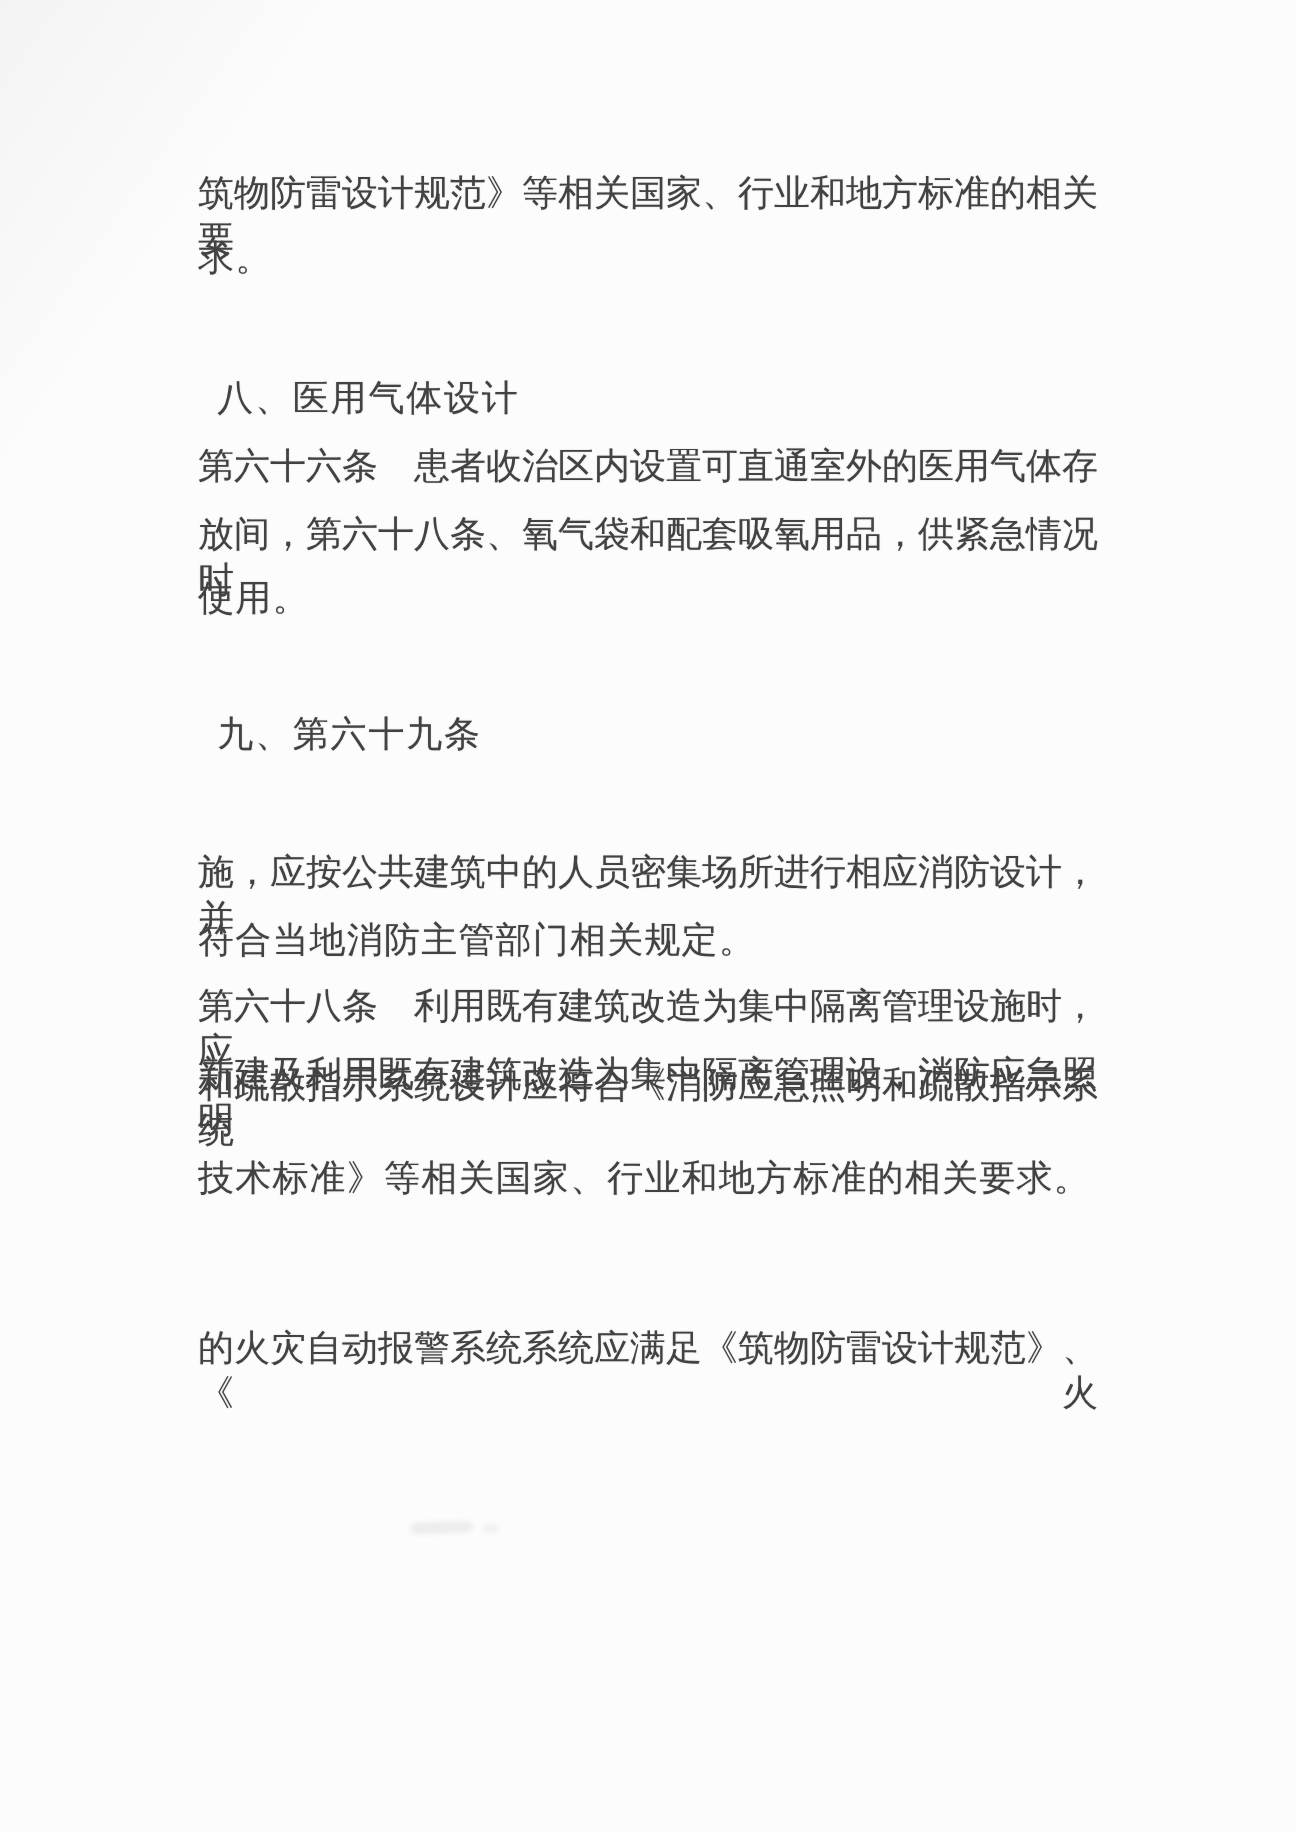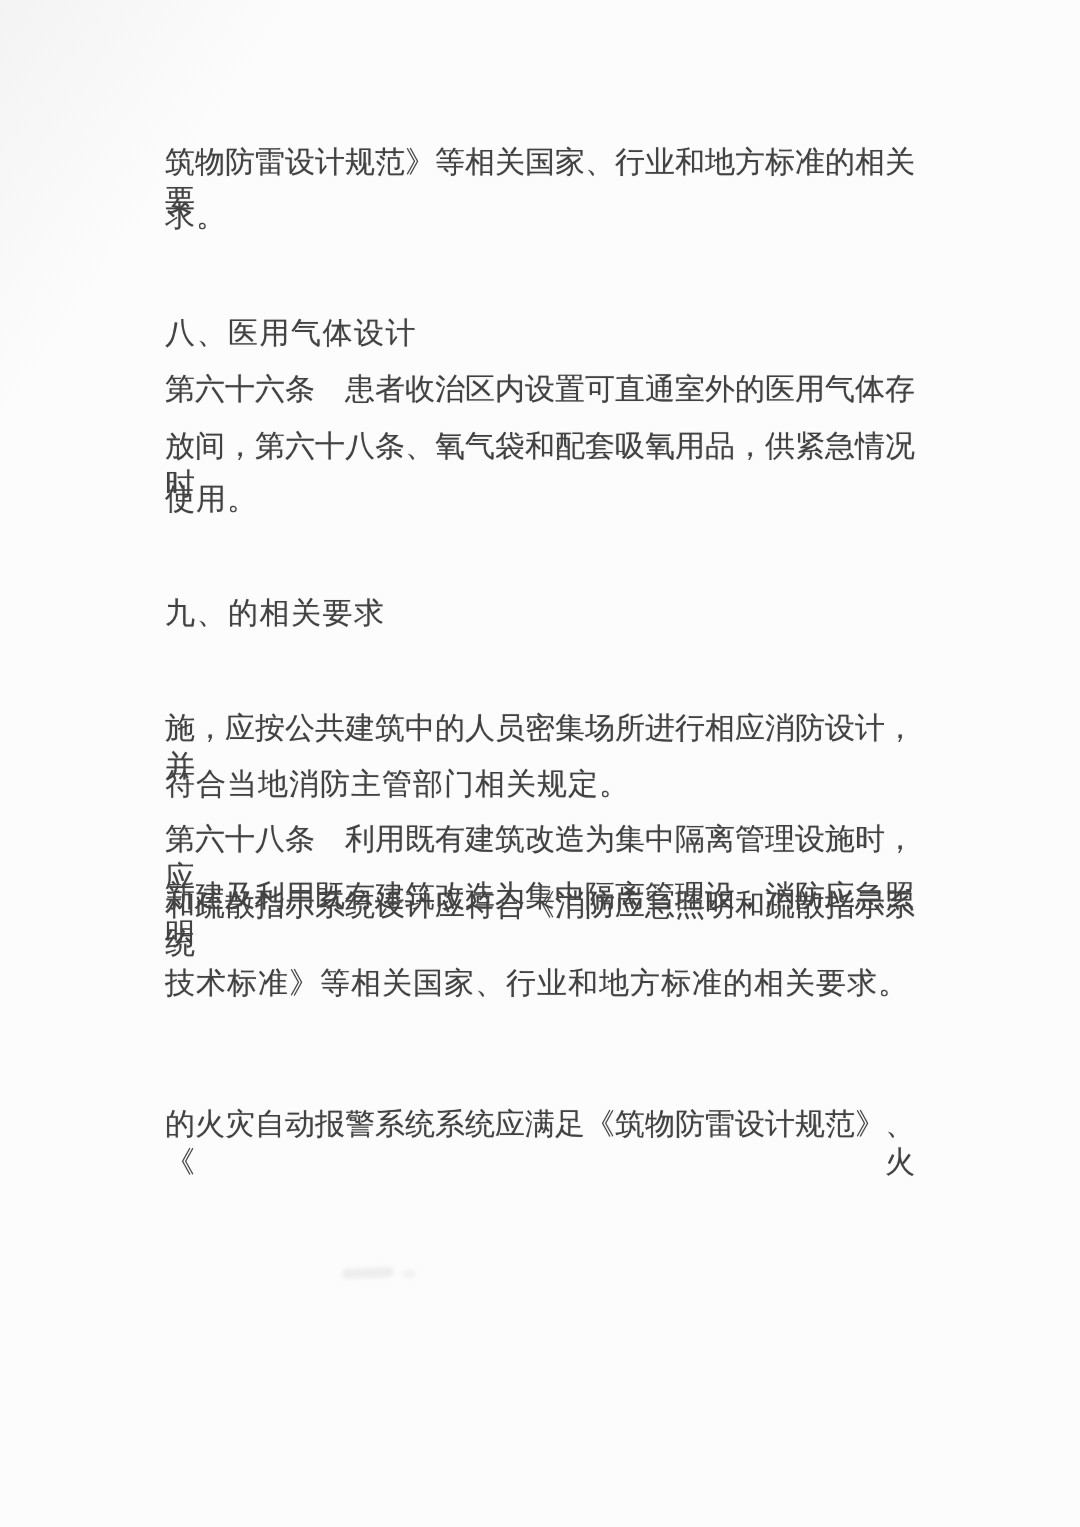--- a/index.html
+++ b/index.html
@@ -31,20 +31,21 @@
   }
   .just {
     width: 750px;
     white-space: normal;
     letter-spacing: 0;
     text-align: justify;
     text-align-last: justify;
   }
   .heading {
     letter-spacing: 1.5px;
+    margin-left: 16px;
   }
   .smudge {
     position: absolute;
     left: 342px;
     top: 1268px;
     width: 52px;
     height: 10px;
     background: rgba(150,150,150,0.14);
     border-radius: 6px;
     filter: blur(2px);
@@ -67,21 +68,21 @@
 <div class="page">
 
   <div class="line just" style="top:143px">筑物防雷设计规范》等相关国家、行业和地方标准的相关要</div>
   <div class="line" style="top:197px">求。</div>
 
   <div class="line heading" style="top:314px">八、医用气体设计</div>
   <div class="line just" style="top:370px">第六十六条　患者收治区内设置可直通室外的医用气体存</div>
   <div class="line just" style="top:427px">放间，第六十八条、氧气袋和配套吸氧用品，供紧急情况时</div>
   <div class="line" style="top:480px">使用。</div>
 
-  <div class="line heading" style="top:594px">九、的相关要求</div>
+  <div class="line heading" style="top:594px">九、第六十九条</div>
   <div class="line just" style="top:709px">施，应按公共建筑中的人员密集场所进行相应消防设计，并</div>
   <div class="line just" style="top:820px">第六十八条　利用既有建筑改造为集中隔离管理设施时，应</div>
   <div class="line" style="top:765px">符合当地消防主管部门相关规定。</div>
   <div class="line just" style="top:877px">新建及利用既有建筑改造为集中隔离管理设，消防应急照明</div>
   <div class="line just" style="top:886px">和疏散指示系统设计应符合《消防应急照明和疏散指示系统</div>
   <div class="line" style="top:964px">技术标准》等相关国家、行业和地方标准的相关要求。</div>
   <div class="line just" style="top:1105px">的火灾自动报警系统系统应满足《筑物防雷设计规范》、《火</div>
 
   <div class="smudge"></div>
   <div class="smudge2"></div>

